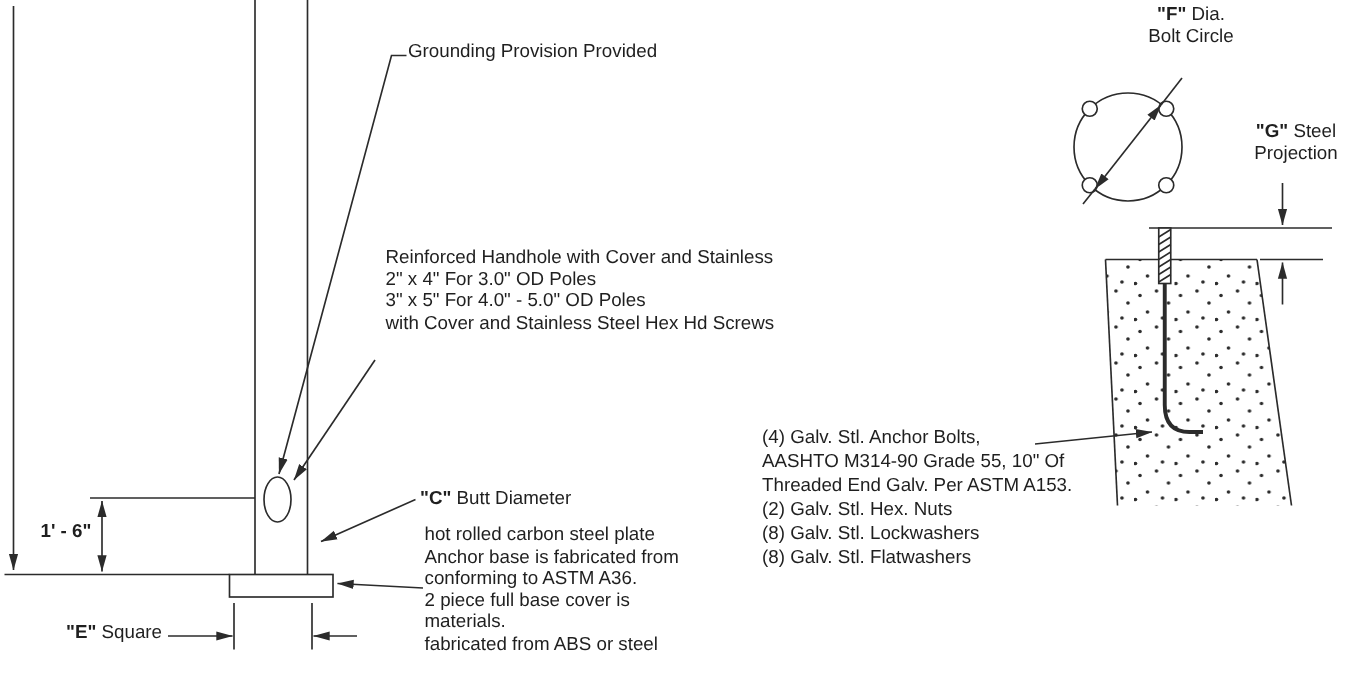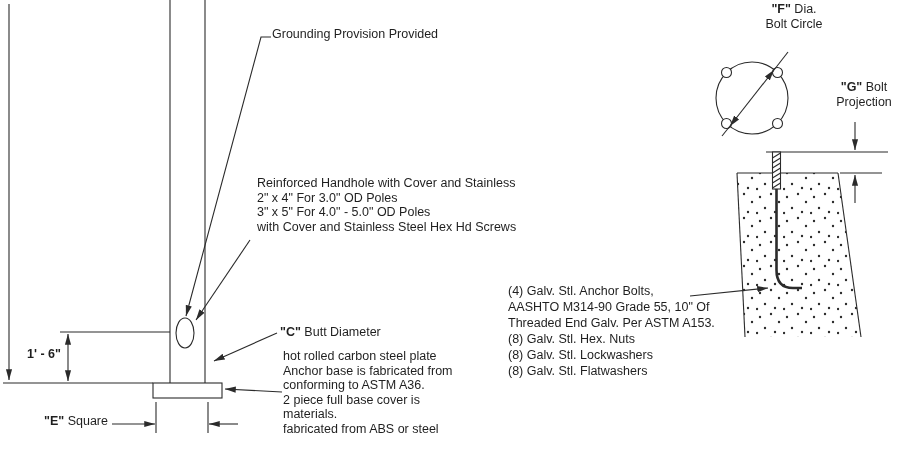--- a/index.html
+++ b/index.html
@@ -119,21 +119,21 @@
       </g>
 
     </g>
   </svg>
 
   <div class="lbl" style="left:272px; top:27px;text-align:right;">
     <span></span>
     <span>Grounding Provision Provided</span>
   </div>
 
-  <div class="lbl" style="left:257px; top:176px;">
+  <div class="lbl" style="left:257px; top:164px;">
     <div>Reinforced Handhole with Cover and Stainless</div>
     <div>2" x 4" For 3.0" OD Poles</div>
     <div>3" x 5" For 4.0" - 5.0" OD Poles</div>
     <div>with Cover and Stainless Steel Hex Hd Screws</div>
   </div>
 
   <div class="lbl" style="left:280px; top:325px;">
     <b>"C"</b><span> Butt Diameter</span>
   </div>
 
@@ -153,26 +153,26 @@
   <div class="lbl" style="left:44px; top:414px;">
     <b>"E"</b><span> Square</span>
   </div>
 
   <div class="lbl center" style="left:756px; top:2px; width:76px;">
     <div><b>"F"</b><span> Dia.</span></div>
     <div>Bolt Circle</div>
   </div>
 
   <div class="lbl center" style="left:831px; top:80px; width:66px;">
-    <div><b>"G"</b><span> Bolt</span></div>
+    <div><b>"G"</b><span> Steel</span></div>
     <div>Projection</div>
   </div>
 
   <div class="lbl wide" style="left:508px; top:283px;">
     <div>(4) Galv. Stl. Anchor Bolts,</div>
     <div>AASHTO M314-90 Grade 55, 10" Of</div>
     <div>Threaded End Galv. Per ASTM A153.</div>
-    <div>(8) Galv. Stl. Hex. Nuts</div>
+    <div>(2) Galv. Stl. Hex. Nuts</div>
     <div>(8) Galv. Stl. Lockwashers</div>
     <div>(8) Galv. Stl. Flatwashers</div>
   </div>
 
 </div>
 
 </body></html>

